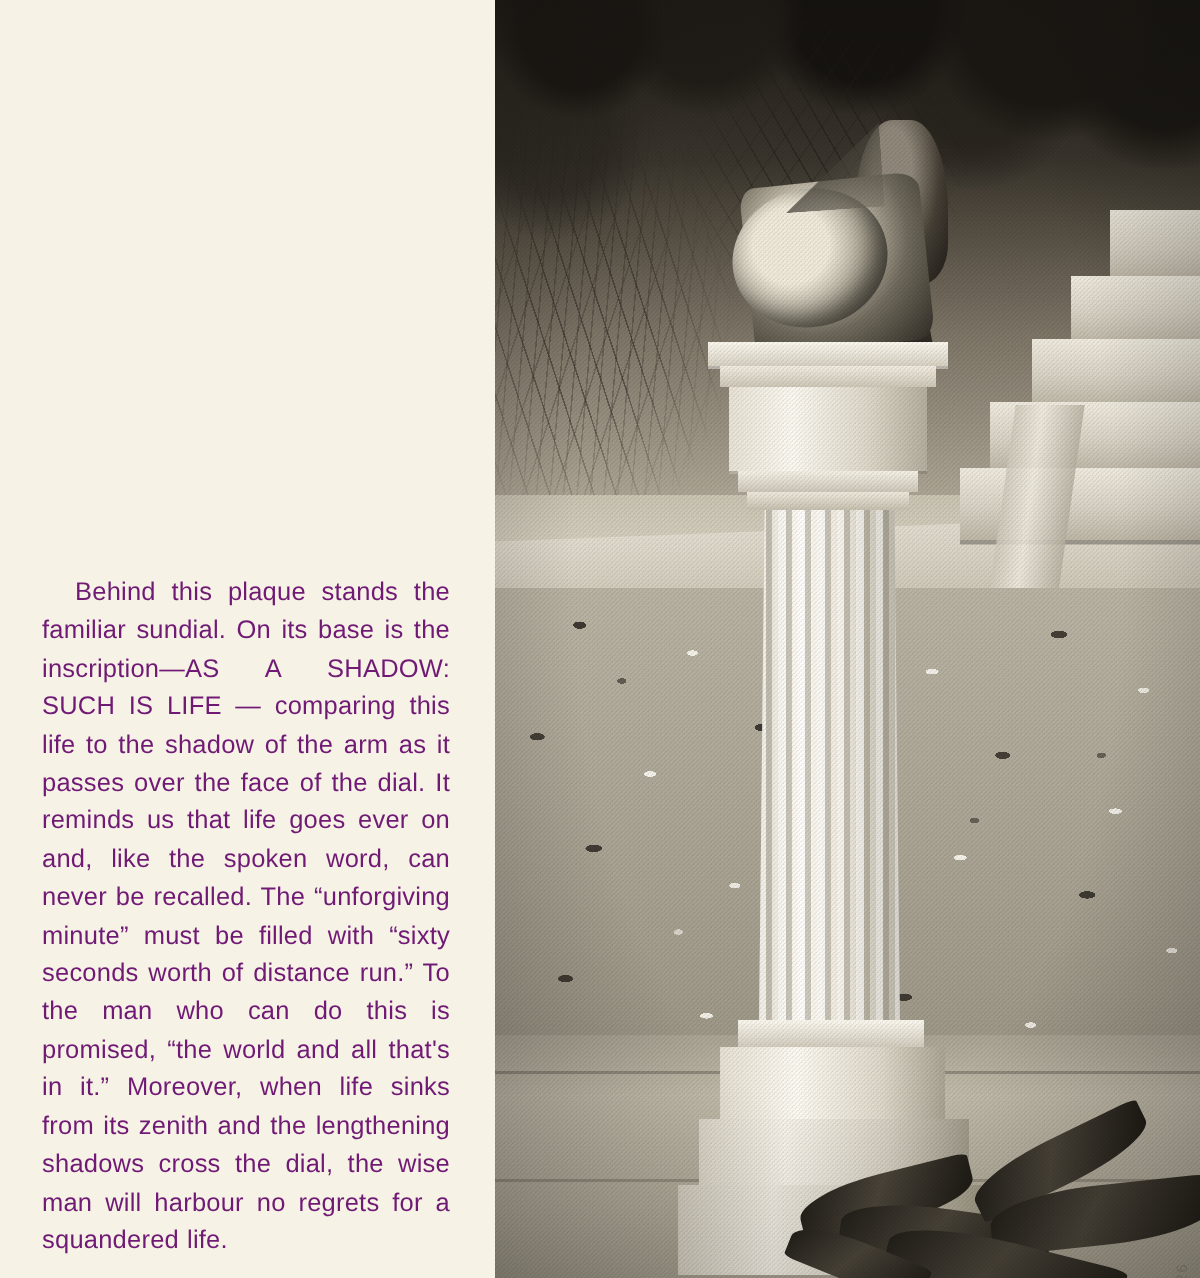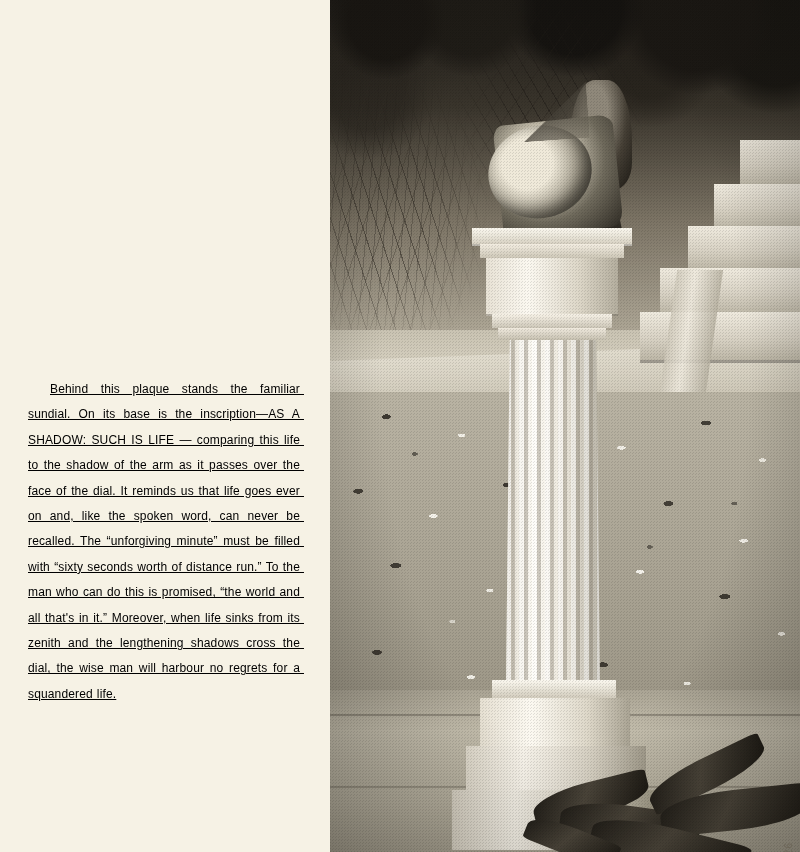--- a/index.html
+++ b/index.html
@@ -23,29 +23,28 @@
     top: 0;
     width: 330px;
     height: 852px;
     background: #f6f2e5;
   }
   .body-text {
     position: absolute;
     left: 28px;
     top: 365px;
     width: 272px;
-    font-size: 12px;
+    font-size: 17px;
     line-height: 25.4px;
-    color: #000000;
+    color: #701a75;
     text-align: justify;
     text-justify: inter-word;
     letter-spacing: 0.15px;
     white-space: pre-wrap;
     word-spacing: 0.5px;
-    text-decoration: underline;
   }
 
   
   .photo {
     position: absolute;
     left: 330px;
     top: 0;
     width: 470px;
     height: 852px;
     overflow: hidden;

